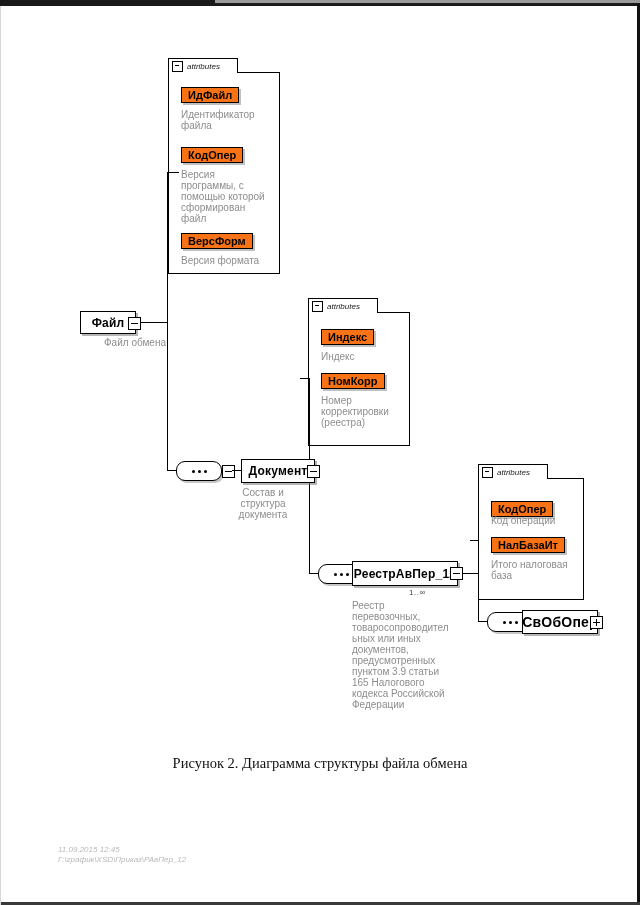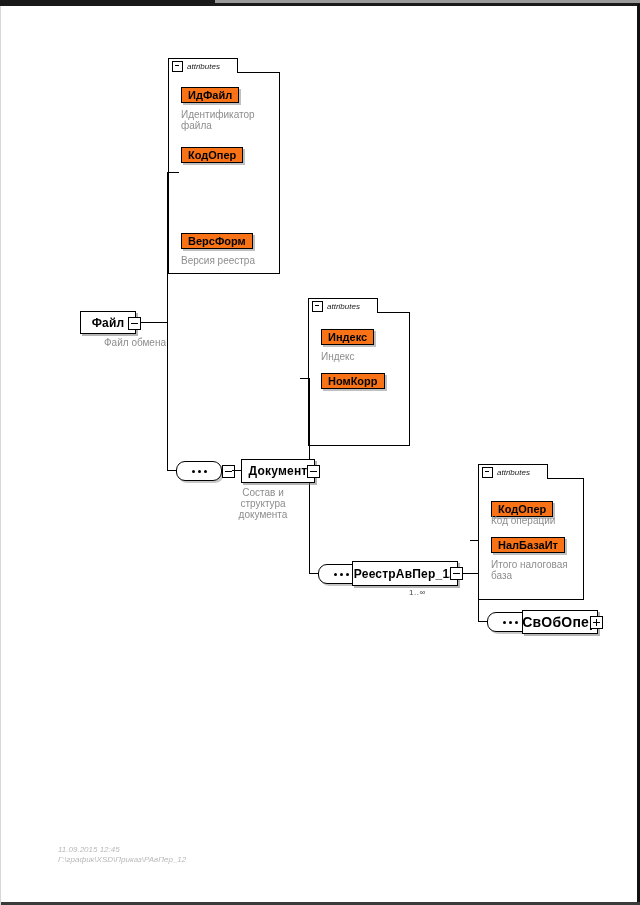--- a/index.html
+++ b/index.html
@@ -129,42 +129,50 @@
       <div class="attrs-inner">
         <div class="attr-item" style="left:12px;top:12px;">
           <span class="attr-name">ИдФайл</span>
         </div>
         <div class="desc" style="left:12px;top:36px;width:96px;">Идентификатор
 файла</div>
 
         <div class="attr-item" style="left:12px;top:72px;">
           <span class="attr-name">КодОпер</span>
         </div>
+        <div class="desc" style="left:12px;top:96px;width:96px;">Версия
+программы, с
+помощью которой
+сформирован
+файл</div>
 
         <div class="attr-item" style="left:12px;top:158px;">
           <span class="attr-name">ВерсФорм</span>
         </div>
-        <div class="desc" style="left:12px;top:182px;width:96px;">Версия реестра</div>
+        <div class="desc" style="left:12px;top:182px;width:96px;">Версия формата</div>
       </div>
     </div>
 
     <div class="attrs" style="left:308px;top:312px;width:100px;height:132px;">
       <div class="attrs-tab">
         <span class="mini-box"></span>
         <span>attributes</span>
       </div>
       <div class="attrs-inner">
         <div class="attr-item" style="left:12px;top:14px;">
           <span class="attr-name">Индекс</span>
         </div>
         <div class="desc" style="left:12px;top:38px;width:86px;">Индекс</div>
 
         <div class="attr-item" style="left:12px;top:58px;">
           <span class="attr-name">НомКорр</span>
         </div>
+        <div class="desc" style="left:12px;top:82px;width:86px;">Номер
+корректировки
+(реестра)</div>
       </div>
     </div>
 
     <div class="attrs" style="left:478px;top:478px;width:104px;height:120px;">
       <div class="attrs-tab">
         <span class="mini-box"></span>
         <span>attributes</span>
       </div>
       <div class="attrs-inner">
         <div class="attr-item" style="left:12px;top:20px;">
@@ -237,20 +245,30 @@
     </div>
     <div class="ln h" style="left:374px;top:573px;width:8px;"></div>
 
     <div class="node" style="left:352px;top:561px;width:104px;height:23px;font-size:12px;">
       <span class="lbl">РеестрАвПер_12</span>
       <span class="handle" style="right:-6px;top:5px;">
         <i class="h"></i>
       </span>
     </div>
     <div class="card" style="left:409px;top:588px;">1..∞</div>
+    <div class="desc" style="left:352px;top:600px;width:110px;">Реестр
+перевозочных,
+товаросопроводител
+ьных или иных
+документов,
+предусмотренных
+пунктом 3.9 статьи
+165 Налогового
+кодекса Российской
+Федерации</div>
 
     <div class="seq" style="left:487px;top:612px;">
       <span></span>
         <span></span>
         <span></span>
     </div>
     <div class="handle" style="left:533px;top:616px;">
       <i class="h"></i>
     </div>
     <div class="ln h" style="left:543px;top:621px;width:8px;"></div>
@@ -258,19 +276,20 @@
     <div class="node" style="left:522px;top:610px;width:74px;height:22px;font-size:14px;">
       <span class="lbl">СвОбОпер</span>
       <span class="handle" style="right:-6px;top:5px;">
         <i class="h"></i>
           <i class="v"></i>
       </span>
     </div>
 
   </div>
 
+  <div class="caption">Рисунок 2. Диаграмма структуры файла обмена</div>
 
   <div class="footer">
     <div>11.09.2015 12:45</div>
     <div>Г:\график\XSD\Приказ\РАвПер_12</div>
   </div>
 
 </div>
 
 </body></html>

